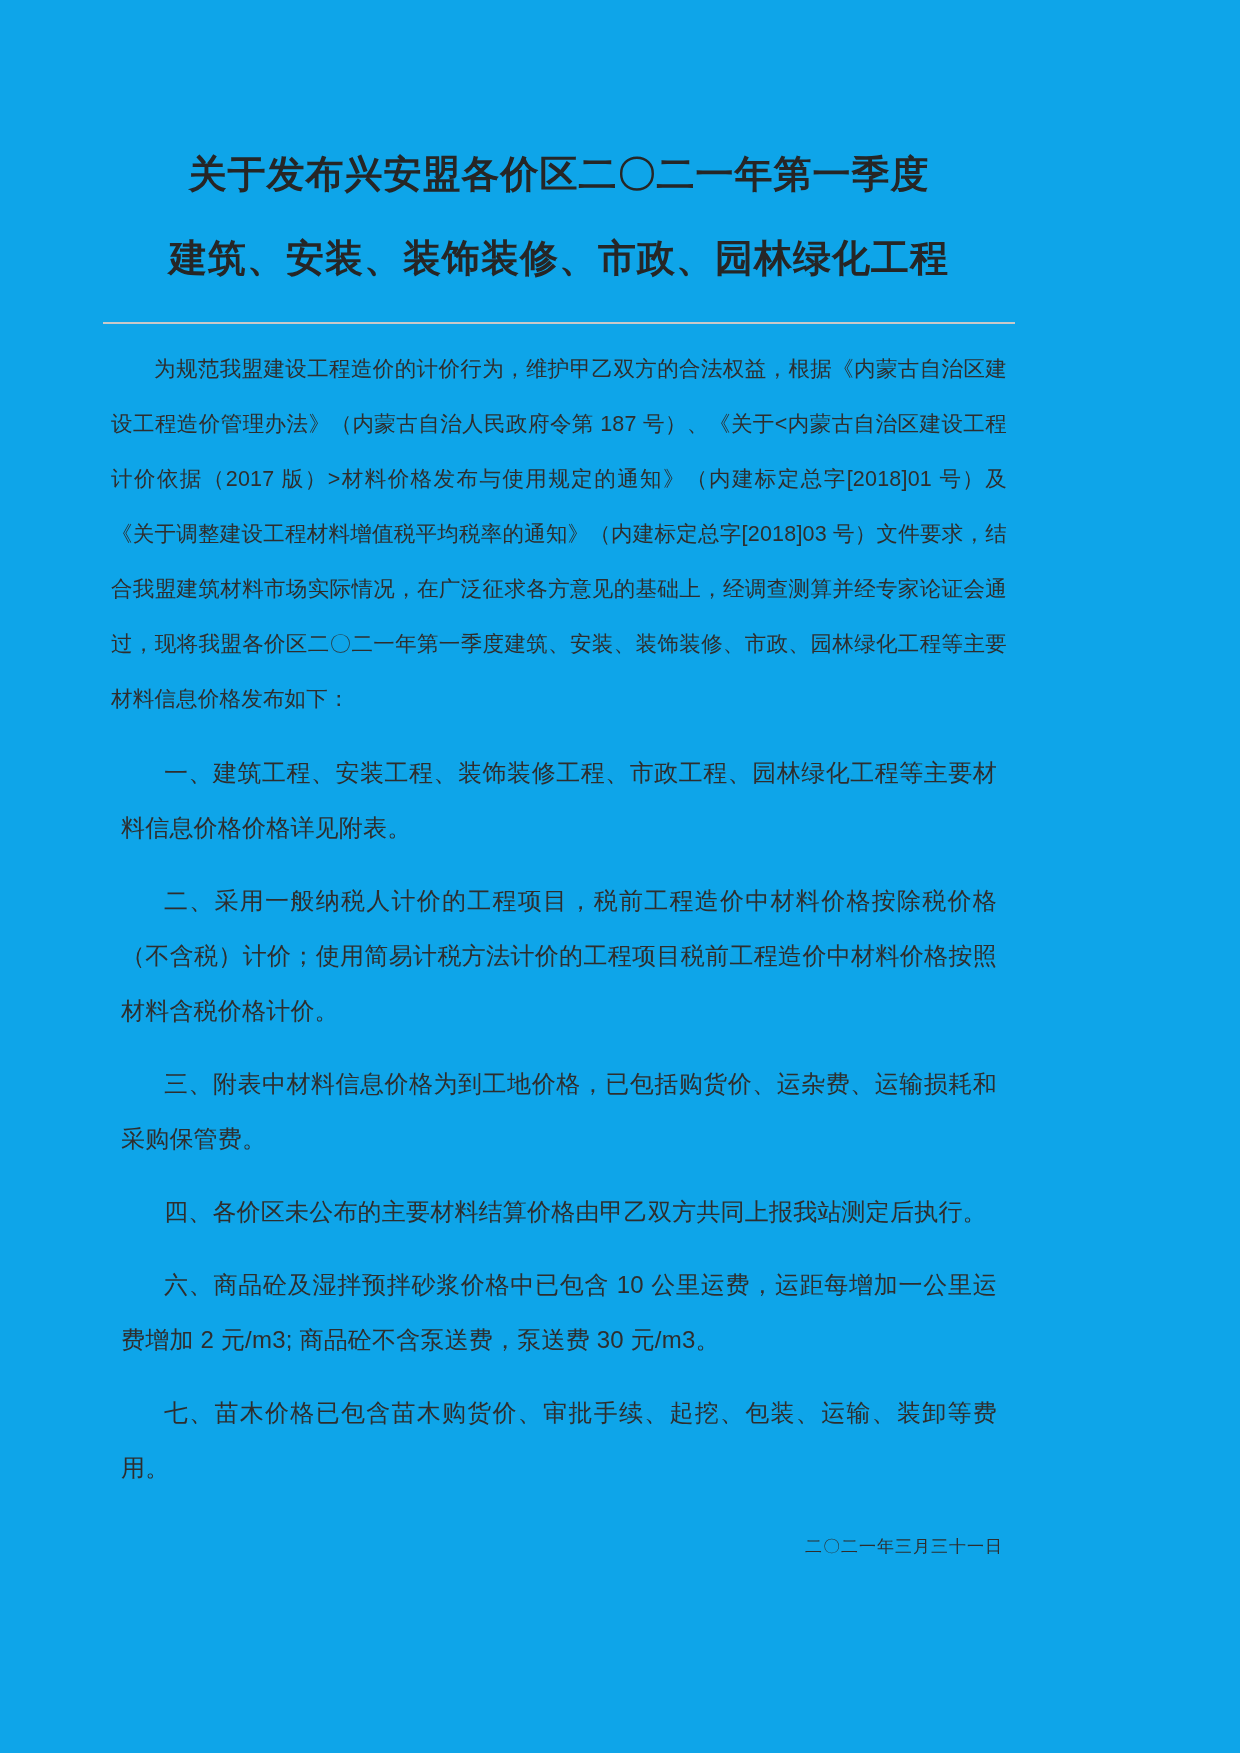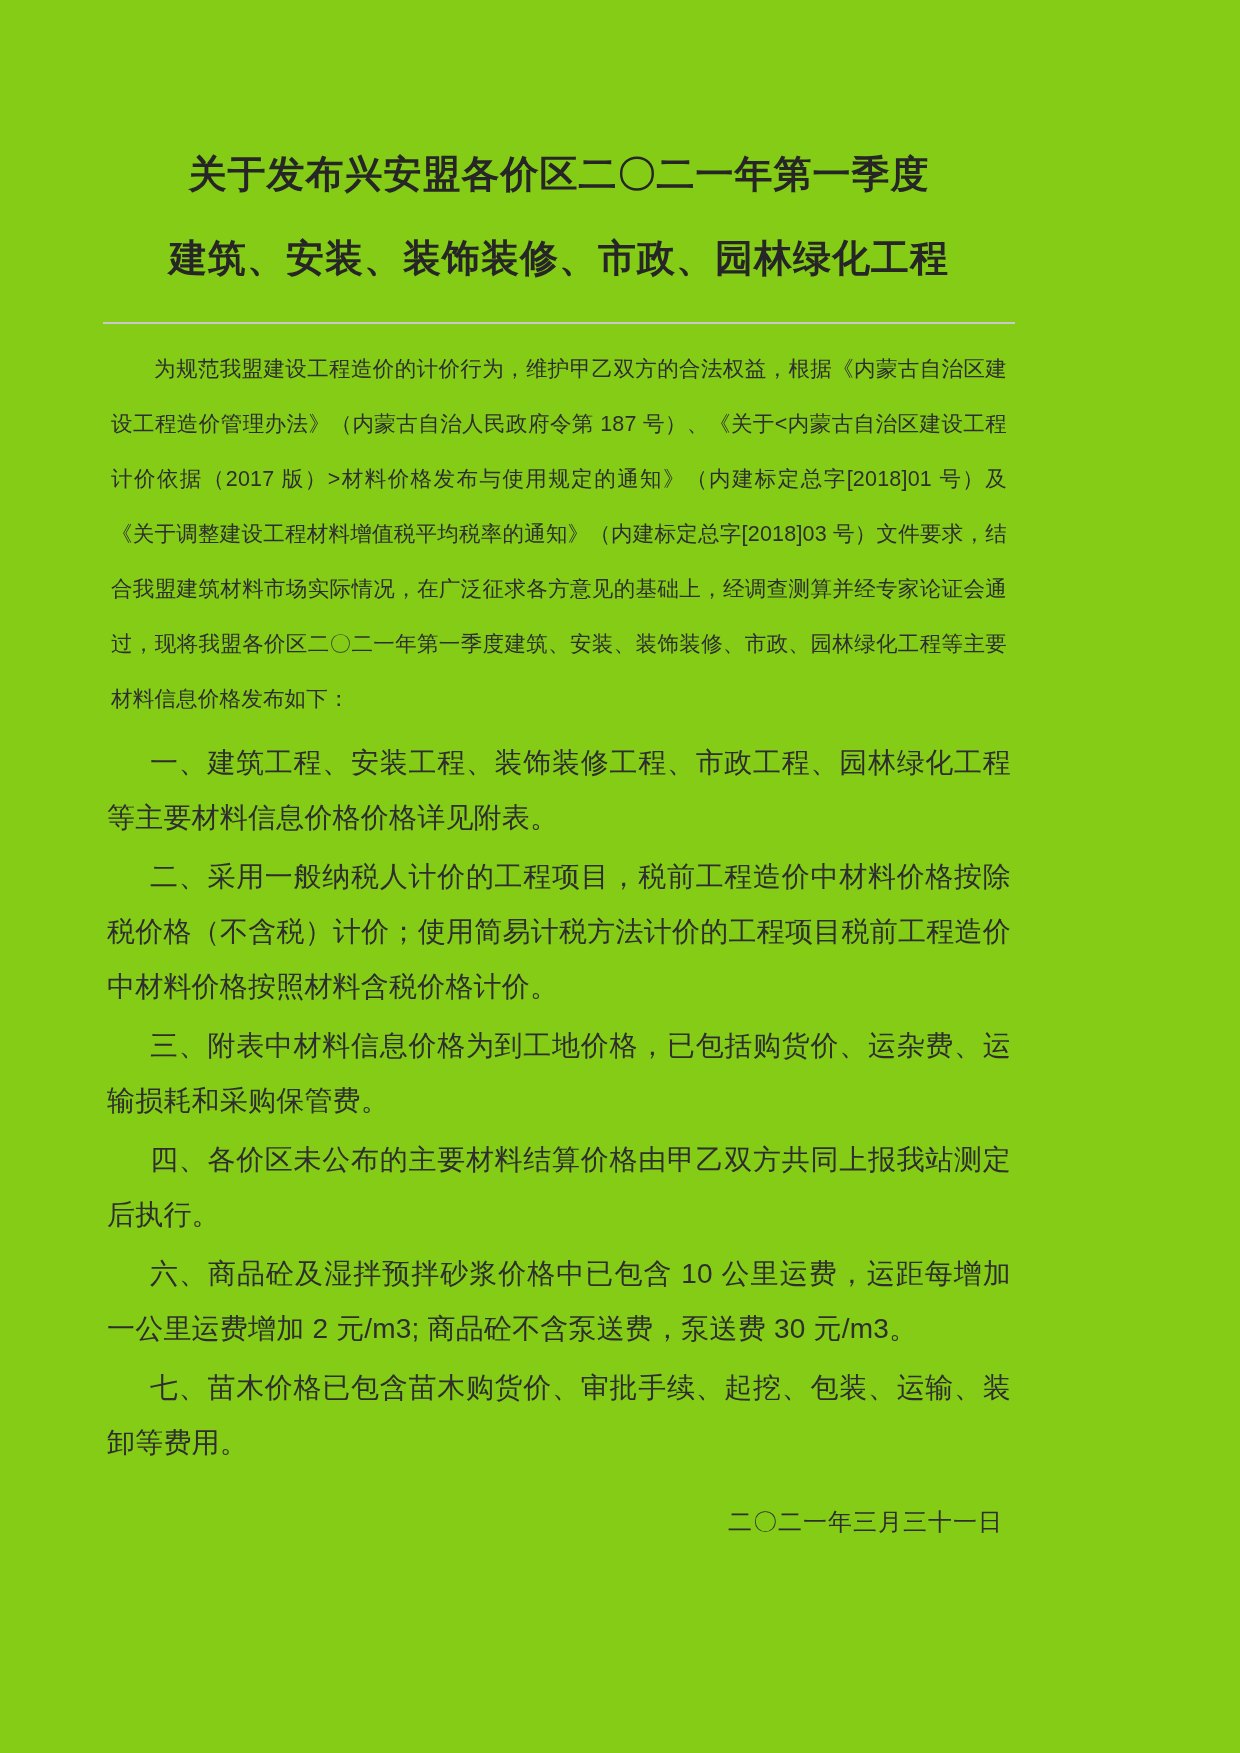--- a/index.html
+++ b/index.html
@@ -13,21 +13,21 @@
     font-family: "Liberation Sans", "DejaVu Sans", sans-serif;
     color: #2b2b2b;
     -webkit-font-smoothing: antialiased;
   }
   .page {
     position: relative;
     width: 1240px;
     height: 1753px;
     box-sizing: border-box;
     padding: 0;
-    background: #84cc16;
+    background: #0ea5e9;
     overflow: hidden;
   }
   .content {
     position: absolute;
     left: 103px;
     top: 0;
     width: 912px;
   }
 
   
@@ -63,34 +63,34 @@
     color: #2e2e2e;
     text-align: justify;
     text-justify: inter-ideograph;
     letter-spacing: 0.2px;
     word-break: break-all;
   }
   p.para.indent {
     text-indent: 43px;
   }
   p.item {
-    margin: 4px;
-    font-size: 28px;
+    margin: 18px;
+    font-size: 24px;
     line-height: 55px;
     color: #2e2e2e;
     text-align: justify;
     text-justify: inter-ideograph;
     text-indent: 43px;
     letter-spacing: 0.2px;
     word-break: break-all;
   }
   .date-line {
     margin-top: 26px;
     text-align: right;
-    font-size: 24px;
+    font-size: 17px;
     line-height: 52px;
     color: #2e2e2e;
     padding-right: 12px;
     letter-spacing: 1px;
   }
 </style>
 </head>
 <body>
 
 <div class="page">

